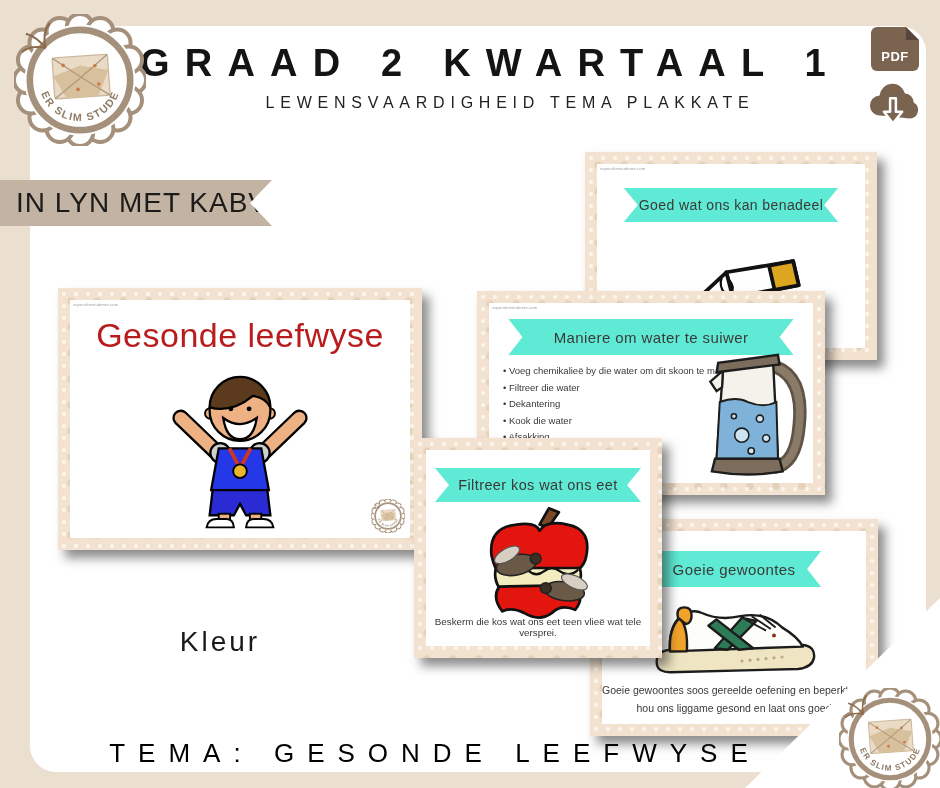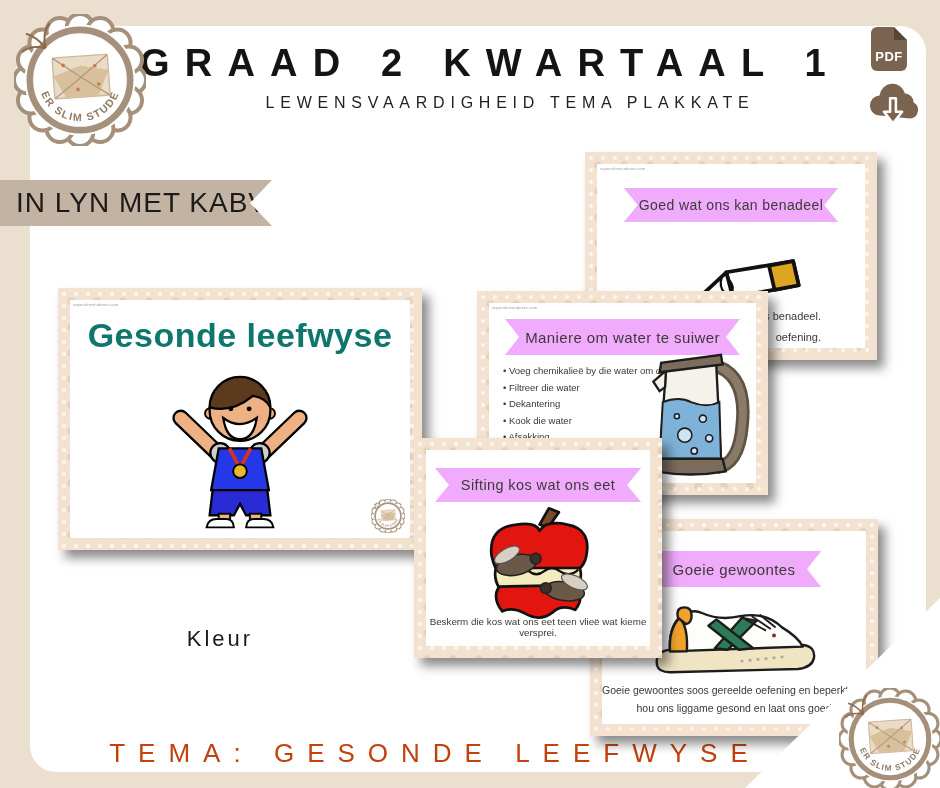--- a/index.html
+++ b/index.html
@@ -24,21 +24,21 @@
     position:absolute; left:140px; top:42px; width:740px; text-align:left;
     font-size:38px; font-weight:bold; letter-spacing:.40em; color:#161412; z-index:5;
     white-space:nowrap;
   }
   #sub-title {
     position:absolute; left:150px; top:94px; width:720px; text-align:center;
     font-size:16px; font-weight:400; letter-spacing:.36em; color:#242220; z-index:5;
     white-space:nowrap;
   }
   #pdf-icon {
-    position:absolute; left:871px; top:27px; width:36px; height:44px; z-index:10;
+    position:absolute; left:871px; top:27px; width:48px; height:44px; z-index:10;
     background:#7a6450; border-radius:6px;
     clip-path: polygon(0 0, calc(100% - 13px) 0, 100% 13px, 100% 100%, 0 100%);
     display:flex; align-items:flex-end; justify-content:center; padding-bottom:7px;
     color:#fff; font-weight:bold; font-size:13px; letter-spacing:.5px;
   }
   #pdf-fold {
     position:absolute; right:0; top:0; width:13px; height:13px;
     background:#55453a; clip-path: polygon(0 0, 100% 100%, 0 100%);
   }
   #download-icon { position:absolute; left:864px; top:80px; width:58px; height:50px; z-index:10; }
@@ -59,45 +59,45 @@
     background-image:
       radial-gradient(circle, rgba(255,255,255,.65) 1.5px, rgba(255,255,255,0) 2.6px),
       radial-gradient(circle, rgba(219,196,168,.55) 3px, rgba(219,196,168,0) 4.5px);
     background-size:12px 12px, 26px 26px;
     box-shadow: 7px 8px 10px rgba(25,25,25,.5);
   }
   .card-inner { position:relative; width:100%; height:100%; background:#fff; overflow:hidden; }
   .weburl { position:absolute; left:3px; top:2px; font-size:4px; color:#9a9a9a; letter-spacing:.2px; }
 
   .ribbon {
-    position:absolute; background:#f0abfc;
+    position:absolute; background:#5eead4;
     clip-path: polygon(0 0, 100% 0, calc(100% - 14px) 50%, 100% 100%, 0 100%, 14px 50%);
     display:flex; align-items:center; justify-content:center;
     color:#3c3a38; letter-spacing:.4px; white-space:nowrap;
   }
 
   
   #card-gesonde { left:58px; top:288px; width:364px; height:262px; z-index:25; }
   #card-gesonde .poster-title {
     position:absolute; top:16px; width:100%; text-align:center;
-    font-size:34px; font-weight:700; color:#0f766e; letter-spacing:.5px;
+    font-size:34px; font-weight:400; color:#b91c1c; letter-spacing:.5px;
   }
   #boy-art { position:absolute; left:50%; transform:translateX(-50%); top:64px; width:152px; height:168px; }
   .mini-badge { position:absolute; right:5px; bottom:5px; width:34px; height:34px; opacity:.95; }
 
   
   #card-goed { left:585px; top:152px; width:292px; height:208px; z-index:10; }
   #card-goed .ribbon { left:10%; top:24px; width:80%; height:34px; font-size:14px; }
   #cig-art { position:absolute; left:28px; top:60px; width:210px; height:130px; }
   .frag { position:absolute; right:44px; font-size:11px; color:#3c3a38; }
   #frag-1 { bottom:26px; }
   #frag-2 { bottom:5px; }
 
   
-  #card-maniere { left:477px; top:291px; width:291px; height:204px; z-index:20; }
+  #card-maniere { left:477px; top:291px; width:348px; height:204px; z-index:20; }
   #card-maniere .ribbon { left:6%; top:16px; width:88%; height:36px; font-size:15px; }
   #water-list { position:absolute; left:14px; top:62px; width:60%; list-style:none; }
   #water-list li { font-size:9.5px; color:#3a3836; margin-bottom:5.5px; white-space:nowrap; }
   #water-list li::before { content:"•  "; }
   #kettle-art { position:absolute; right:2px; bottom:2px; width:118px; height:142px; }
 
   
   #card-beskerm { left:414px; top:438px; width:248px; height:220px; z-index:45; }
   #card-beskerm .ribbon { left:4%; top:18px; width:92%; height:34px; font-size:14.5px; }
   #apple-art { position:absolute; left:50%; transform:translateX(-50%); top:56px; width:160px; height:124px; }
@@ -113,25 +113,25 @@
   #card-goeie .caption-l1 { bottom:28px; }
   #card-goeie .caption-l2 { bottom:10px; }
 
   
   #count-text {
     position:absolute; left:70px; top:590px; width:300px; text-align:center; z-index:5;
     font-size:29px; letter-spacing:5px; color:#1c1a18; white-space:nowrap;
   }
   #variant-text {
     position:absolute; left:70px; top:626px; width:300px; text-align:center; z-index:5;
-    font-size:22px; letter-spacing:3px; color:#1c1a18;
+    font-size:28px; letter-spacing:3px; color:#1c1a18;
   }
   #footer-text {
     position:absolute; left:55px; top:738px; width:760px; text-align:center; z-index:5;
-    font-size:26px; letter-spacing:.5em; color:#c2410c; white-space:nowrap;
+    font-size:26px; letter-spacing:.5em; color:#000000; white-space:nowrap;
   }
 
   
   #curl { position:absolute; right:0; bottom:0; width:195px; height:190px; z-index:70; }
   #curl-fold {
     position:absolute; inset:0;
     clip-path: polygon(0 100%, 100% 0, 100% 100%);
     background: linear-gradient(135deg, #b9b9b9 0%, #ededed 9%, #ffffff 30%, #ffffff 100%);
     filter: drop-shadow(-6px -6px 7px rgba(0,0,0,.35));
   }
@@ -357,42 +357,42 @@
         </svg>
       </div>
       <div class="caption-l1">Goeie gewoontes soos gereelde oefening en beperkte tele</div>
       <div class="caption-l2">hou ons liggame gesond en laat ons goed</div>
     </div>
   </div>
 
   <div class="card" id="card-beskerm">
     <div class="card-inner">
       <div class="ribbon">
-        <span>Sifting kos wat ons eet</span>
+        <span>Filtreer kos wat ons eet</span>
       </div>
       <div id="apple-art">
         <svg viewBox="0 0 180 160" width="100%" height="100%">
           <g stroke="#111" stroke-width="3.5" stroke-linejoin="round">
             <path d="M92,24 L104,3 L117,8 L103,28 Z" fill="#7a4a26"></path>
             <path d="M30,64 Q26,28 62,24 Q88,20 92,32 Q100,18 128,24 Q160,30 152,66 Q150,76 142,82 L36,82 Q32,74 30,64 Z" fill="#e3150f"></path>
             <path d="M36,80 L144,80 Q148,94 140,104 L40,106 Q32,92 36,80 Z" fill="#f2ecbe"></path>
             <path d="M40,104 L140,102 Q150,120 138,134 Q120,126 108,138 Q92,150 72,138 Q56,130 44,136 Q30,118 40,104 Z" fill="#e3150f"></path>
             <path d="M36,82 q10,10 22,2 q10,-8 20,0 q10,8 20,0 q10,-8 20,0 q12,9 24,-2" fill="none" stroke-width="3"></path>
           </g>
           <g>
             <ellipse cx="62" cy="76" rx="26" ry="13" fill="#6b5948" stroke="#222" stroke-width="2" transform="rotate(-12 62 76)"></ellipse>
             <ellipse cx="50" cy="63" rx="18" ry="8" fill="#d8cfc2" stroke="#555" stroke-width="1.5" transform="rotate(-30 50 63)"></ellipse>
             <circle cx="87" cy="68" r="7" fill="#3c2f24" stroke="#222" stroke-width="2"></circle>
             <ellipse cx="124" cy="110" rx="26" ry="12" fill="#6b5948" stroke="#222" stroke-width="2" transform="rotate(8 124 110)"></ellipse>
             <ellipse cx="137" cy="98" rx="18" ry="8" fill="#d8cfc2" stroke="#555" stroke-width="1.5" transform="rotate(25 137 98)"></ellipse>
             <circle cx="100" cy="106" r="7" fill="#3c2f24" stroke="#222" stroke-width="2"></circle>
           </g>
         </svg>
       </div>
-      <div class="caption">Beskerm die kos wat ons eet teen vlieë wat kieme versprei.</div>
+      <div class="caption">Beskerm die kos wat ons eet teen vlieë wat tele versprei.</div>
     </div>
   </div>
 
   <div id="variant-text">Kleur</div>
   <div id="footer-text">TEMA: GESONDE LEEFWYSE</div>
 
   <div id="curl">
     <div id="curl-fold"></div>
     <div id="curl-badge" class="badge-slot"><svg viewBox="-50 -50 100 100" width="100%" height="100%">
     <circle cx="40.0" cy="0.0" r="10" fill="#ffffff" stroke="#a5907b" stroke-width="3"></circle>

